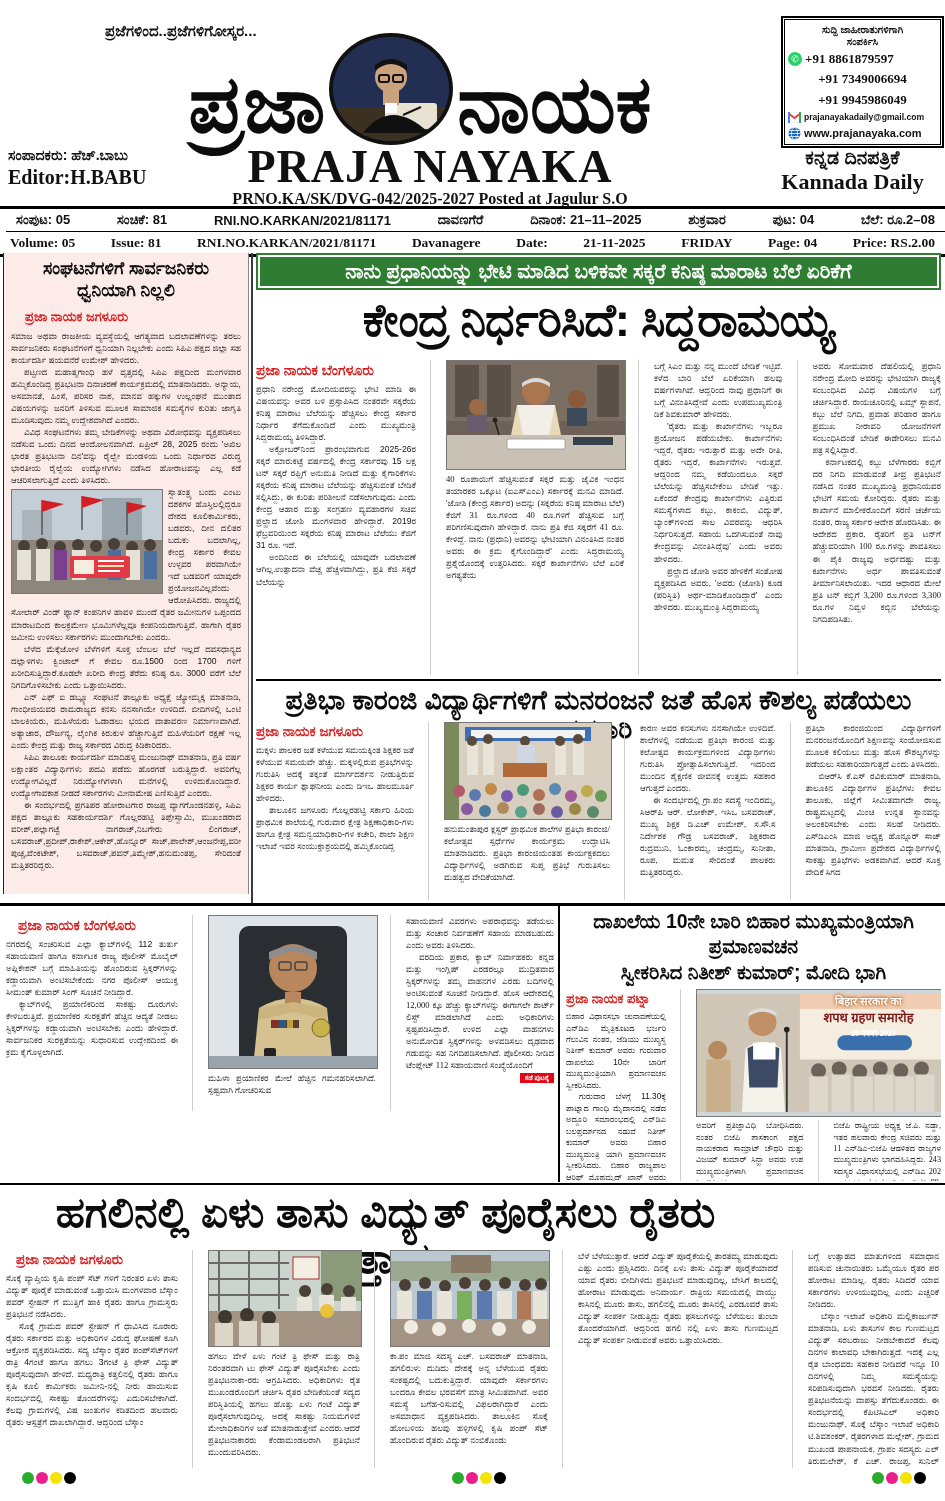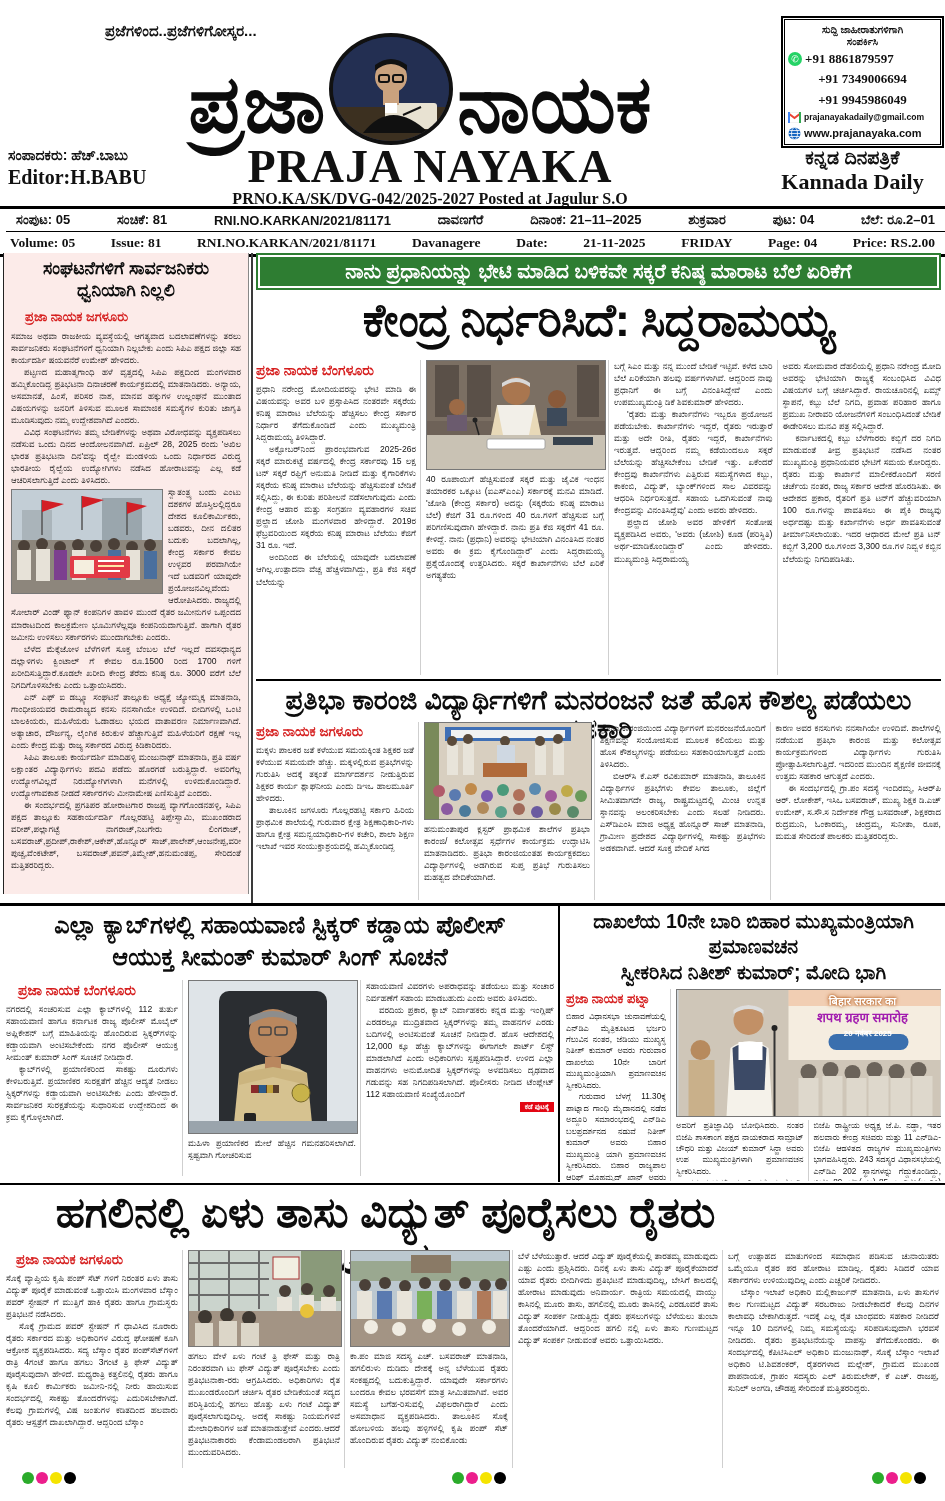--- a/index.html
+++ b/index.html
@@ -8,21 +8,21 @@
   .abs{position:absolute;}
   .ser{font-family:"Liberation Serif",serif;}
   .ctr{text-align:center;}
   .bold{font-weight:bold;}
   .byline{color:#d61f1f;font-weight:bold;font-size:13px;margin:2px 0 4px 0;}
   .btxt{font-size:8.6px;line-height:1.4;text-align:justify;}
   .btxt p{margin:0;text-indent:13px;}
   .btxt p:first-child{text-indent:0;}
   .cols{display:flex;}
   .col{flex:1;min-width:0;}
-  .col+.col{border-left:1px solid #cfcfcf;margin-left:4px;padding-left:5px;}
+  .col+.col{border-left:1px solid #cfcfcf;margin-left:14px;padding-left:15px;font-family:Liberation Serif, serif;}
   .photo{position:relative;border:1px solid #777;overflow:hidden;background:#cfd6da;}
   .photo svg{display:block;width:100%;height:100%;}
   .hl{font-weight:bold;color:#0c0c0c;}
   .kicker{background:#2e7d32;color:#fff;font-weight:bold;display:flex;align-items:center;justify-content:center;}
   .kicker-in{border:2px solid #fff;width:calc(100% - 8px);height:calc(100% - 8px);display:flex;align-items:center;justify-content:center;}
   .rule-h{background:#000;}
   .rule-v{background:#3a3a3a;}
   .bar-row{display:flex;justify-content:space-between;align-items:center;padding:1px 10px;font-weight:bold;}
   .tag-red{background:#e30613;color:#fff;font-size:7px;font-weight:bold;padding:1px 5px;float:right;margin-top:2px;}
   .ic{display:inline-flex;width:14px;height:14px;border-radius:50%;align-items:center;justify-content:center;flex:none;}
@@ -109,21 +109,21 @@
 
   <div class="abs" style="left:0;top:206px;width:945px;border-top:3.5px solid #000;border-bottom:3.5px solid #000;">
     <div class="bar-row" style="font-size:13px;border-bottom:1.5px solid #000;height:20px;margin-left:6px;">
         <span>ಸಂಪುಟ: 05</span>
         <span>ಸಂಚಿಕೆ: 81</span>
         <span>RNI.NO.KARKAN/2021/81171</span>
         <span>ದಾವಣಗೆರೆ</span>
         <span>ದಿನಾಂಕ: 21–11–2025</span>
         <span>ಶುಕ್ರವಾರ</span>
         <span>ಪುಟ: 04</span>
-        <span>ಬೆಲೆ: ರೂ.2–01</span>
+        <span>ಬೆಲೆ: ರೂ.2–08</span>
       </div>
     <div class="bar-row ser" style="font-size:13.5px;height:20px;">
         <span>Volume: 05</span>
         <span>Issue: 81</span>
         <span>RNI.NO.KARKAN/2021/81171</span>
         <span>Davanagere</span>
         <span>Date:</span>
         <span>21-11-2025</span>
         <span>FRIDAY</span>
         <span>Page: 04</span>
@@ -308,39 +308,35 @@
               <circle cx="148" cy="89" r="6" fill="#5a8a6a"></circle>
           </g>
         </svg>
       </div>
       <div class="btxt">
           <p>ಹನುಮಂತಾಪುರ ಕ್ಲಸ್ಟರ್ ಪ್ರಾಥಮಿಕ ಶಾಲೆಗಳ ಪ್ರತಿಭಾ ಕಾರಂಜಿ/ ಕಲೋತ್ಸವ ಸ್ಪರ್ಧೆಗಳ ಕಾರ್ಯಕ್ರಮ ಉದ್ಘಾಟಿಸಿ ಮಾತನಾಡಿದರು. ಪ್ರತಿಭಾ ಕಾರಂಜಿಯಂತಹ ಕಾರ್ಯಕ್ಟಕದಲು ವಿದ್ಯಾರ್ಥಿಗಳಲ್ಲಿ ಅಡಗಿರುವ ಸುಪ್ತ ಪ್ರತಿಭೆ ಗುರುತಿಸಲು ಮಹತ್ವದ ವೇದಿಕೆಯಾಗಿದೆ.</p>
         </div>
     </div>
     <div class="col">
       <div class="btxt">
+          <p>ಕಾರಣ ಅವರ ಕನಸುಗಳು ನನಸಾಗಿಯೇ ಉಳಿದಿವೆ. ಶಾಲೆಗಳಲ್ಲಿ ನಡೆಯುವ ಪ್ರತಿಭಾ ಕಾರಂಜಿ ಮತ್ತು ಕಲೋತ್ಸವ ಕಾರ್ಯಕ್ರಮಗಳಿಂದ ವಿದ್ಯಾರ್ಥಿಗಳು ಗುರುತಿಸಿ ಪ್ರೋತ್ಸಾಹಿಸಲಾಗುತ್ತಿದೆ. ಇದರಿಂದ ಮುಂದಿನ ಶೈಕ್ಷಣಿಕ ಜೀವನಕ್ಕೆ ಉತ್ತಮ ಸಹಕಾರ ಆಗುತ್ತದೆ ಎಂದರು.</p>
+          <p>ಈ ಸಂದರ್ಭದಲ್ಲಿ ಗ್ರಾ.ಪಂ ಸದಸ್ಯೆ ಇಂದಿರಮ್ಮ, ಸಿಆರ್‌ಪಿ ಆರ್. ಲೋಕೇಶ್, ಇಸಿಒ ಬಸವರಾಜ್, ಮುಖ್ಯ ಶಿಕ್ಷಕ ಡಿ.ಎಚ್ ಉಮೇಶ್, ಸ.ಸೌ.ಸ ನಿರ್ದೇಶಕ ಗೌಡ್ರ ಬಸವರಾಜ್, ಶಿಕ್ಷಕರಾದ ರುದ್ರಮುನಿ, ಓಂಕಾರಮ್ಮ, ಚಂದ್ರಮ್ಮ, ಸುನೀತಾ, ರೂಪ, ಮಮತ ಸೇರಿದಂತೆ ಪಾಲಕರು ಮತ್ತಿತರರಿದ್ದರು.</p>
+        </div>
+    </div>
+    <div class="col">
+      <div class="btxt">
           <p>ಪ್ರತಿಭಾ ಕಾರಂಜಿಯಿಂದ ವಿದ್ಯಾರ್ಥಿಗಳಿಗೆ ಮನರಂಜನೆಯೊಂದಿಗೆ ಶಿಕ್ಷಣವನ್ನು ಸಂಯೋಜಿಸುವ ಮೂಲಕ ಕಲಿಯಲು ಮತ್ತು ಹೊಸ ಕೌಶಲ್ಯಗಳನ್ನು ಪಡೆಯಲು ಸಹಕಾರಿಯಾಗುತ್ತದೆ ಎಂದು ತಿಳಿಸಿದರು.</p>
           <p>ಬಿಆರ್‌ಸಿ ಕೆ.ಎಸ್ ರವಿಕುಮಾರ್ ಮಾತನಾಡಿ, ತಾಲೂಕಿನ ವಿದ್ಯಾರ್ಥಿಗಳ ಪ್ರತಿಭೆಗಳು ಕೇವಲ ತಾಲೂಕು, ಜಿಲ್ಲೆಗೆ ಸೀಮಿತವಾಗದೇ ರಾಜ್ಯ, ರಾಷ್ಟ್ರಮಟ್ಟದಲ್ಲಿ ಮಿಂಚಿ ಉನ್ನತ ಸ್ಥಾನವನ್ನು ಅಲಂಕರಿಸಬೇಕು ಎಂದು ಸಲಹೆ ನೀಡಿದರು. ಎಸ್‌ಡಿಎಂಸಿ ಮಾಜಿ ಅಧ್ಯಕ್ಷ ಹೊನ್ನೂರ್ ಸಾಜ್ ಮಾತನಾಡಿ, ಗ್ರಾಮೀಣ ಪ್ರದೇಶದ ವಿದ್ಯಾರ್ಥಿಗಳಲ್ಲಿ ಸಾಕಷ್ಟು ಪ್ರತಿಭೆಗಳು ಅಡಕವಾಗಿವೆ. ಆದರೆ ಸೂಕ್ತ ವೇದಿಕೆ ಸಿಗದ</p>
         </div>
     </div>
-    <div class="col">
-      <div class="btxt">
-          <p>ಕಾರಣ ಅವರ ಕನಸುಗಳು ನನಸಾಗಿಯೇ ಉಳಿದಿವೆ. ಶಾಲೆಗಳಲ್ಲಿ ನಡೆಯುವ ಪ್ರತಿಭಾ ಕಾರಂಜಿ ಮತ್ತು ಕಲೋತ್ಸವ ಕಾರ್ಯಕ್ರಮಗಳಿಂದ ವಿದ್ಯಾರ್ಥಿಗಳು ಗುರುತಿಸಿ ಪ್ರೋತ್ಸಾಹಿಸಲಾಗುತ್ತಿದೆ. ಇದರಿಂದ ಮುಂದಿನ ಶೈಕ್ಷಣಿಕ ಜೀವನಕ್ಕೆ ಉತ್ತಮ ಸಹಕಾರ ಆಗುತ್ತದೆ ಎಂದರು.</p>
-          <p>ಈ ಸಂದರ್ಭದಲ್ಲಿ ಗ್ರಾ.ಪಂ ಸದಸ್ಯೆ ಇಂದಿರಮ್ಮ, ಸಿಆರ್‌ಪಿ ಆರ್. ಲೋಕೇಶ್, ಇಸಿಒ ಬಸವರಾಜ್, ಮುಖ್ಯ ಶಿಕ್ಷಕ ಡಿ.ಎಚ್ ಉಮೇಶ್, ಸ.ಸೌ.ಸ ನಿರ್ದೇಶಕ ಗೌಡ್ರ ಬಸವರಾಜ್, ಶಿಕ್ಷಕರಾದ ರುದ್ರಮುನಿ, ಓಂಕಾರಮ್ಮ, ಚಂದ್ರಮ್ಮ, ಸುನೀತಾ, ರೂಪ, ಮಮತ ಸೇರಿದಂತೆ ಪಾಲಕರು ಮತ್ತಿತರರಿದ್ದರು.</p>
-        </div>
-    </div>
   </div>
 
   <div class="abs rule-h" style="left:0;top:903px;width:945px;height:2.5px;"></div>
 
   <div class="abs" style="left:6px;top:909px;width:548px;height:272px;overflow:hidden;">
-    <div class="ctr hl" style="font-size:24px;line-height:1.35;">
-      <span>ಎಲ್ಲಾ ಕ್ಯಾಬ್‌ಗಳಲ್ಲಿ ಸಹಾಯವಾಣಿ ಸ್ಟಿಕ್ಕರ್ ಕಡ್ಡಾಯ ಪೊಲೀಸ್</span><br>
-      <span>ಆಯುಕ್ತ ಸೀಮಂತ್ ಕುಮಾರ್ ಸಿಂಗ್ ಸೂಚನೆ</span>
-    </div>
     <div class="cols" style="margin-top:6px;height:196px;">
       <div class="col" style="flex:0 0 172px;">
         <div class="byline" style="font-size:14px;margin-left:12px;">ಪ್ರಜಾ ನಾಯಕ ಬೆಂಗಳೂರು</div>
         <div class="btxt">
             <p>ನಗರದಲ್ಲಿ ಸಂಚರಿಸುವ ಎಲ್ಲಾ ಕ್ಯಾಬ್‌ಗಳಲ್ಲಿ 112 ತುರ್ತು ಸಹಾಯವಾಣಿ ಹಾಗೂ ಕರ್ನಾಟಕ ರಾಜ್ಯ ಪೊಲೀಸ್ ಮೊಬೈಲ್ ಅಪ್ಲಿಕೇಶನ್ ಬಗ್ಗೆ ಮಾಹಿತಿಯನ್ನು ಹೊಂದಿರುವ ಸ್ಟಿಕ್ಕರ್‌ಗಳನ್ನು ಕಡ್ಡಾಯವಾಗಿ ಅಂಟಿಸಬೇಕೆಂದು ನಗರ ಪೊಲೀಸ್ ಆಯುಕ್ತ ಸೀಮಂತ್ ಕುಮಾರ್ ಸಿಂಗ್ ಸೂಚನೆ ನೀಡಿದ್ದಾರೆ.</p>
             <p>ಕ್ಯಾಬ್‌ಗಳಲ್ಲಿ ಪ್ರಯಾಣಿಕರಿಂದ ಸಾಕಷ್ಟು ದೂರುಗಳು ಕೇಳಿಬರುತ್ತಿವೆ. ಪ್ರಯಾಣಿಕರ ಸುರಕ್ಷತೆಗೆ ಹೆಚ್ಚಿನ ಆದ್ಯತೆ ನೀಡಲು ಸ್ಟಿಕ್ಕರ್‌ಗಳನ್ನು ಕಡ್ಡಾಯವಾಗಿ ಅಂಟಿಸಬೇಕು ಎಂದು ಹೇಳಿದ್ದಾರೆ. ಸಾರ್ವಜನಿಕರ ಸುರಕ್ಷತೆಯನ್ನು ಸುಧಾರಿಸುವ ಉದ್ದೇಶದಿಂದ ಈ ಕ್ರಮ ಕೈಗೊಳ್ಳಲಾಗಿದೆ.</p>
           </div>
       </div>
       <div class="col" style="flex:0 0 168px;">
         <div class="photo" style="width:100%;height:152px;margin-bottom:3px;">
@@ -421,21 +417,21 @@
             <path d="M55 24 Q70 14 85 24 L85 20 Q70 10 55 20 Z" fill="#ddd"></path>
             <path d="M48 126 L52 58 Q70 44 90 58 L94 126 Z" fill="#f5f2ea"></path>
             <path d="M54 58 Q70 48 88 58 L86 100 L56 100 Z" fill="#3c4a66"></path>
             <rect x="60" y="52" width="24" height="18" fill="#fff"></rect>
             <line x1="96" y1="40" x2="96" y2="126" stroke="#333" stroke-width="2"></line>
               <circle cx="96" cy="38" r="3" fill="#222"></circle>
             <circle cx="22" cy="60" r="10" fill="#b78a5e"></circle>
               <rect x="10" y="70" width="26" height="56" fill="#c9b08a"></rect>
           </svg>
           <div class="abs" style="left:42%;top:3px;width:56%;text-align:center;color:#fff;font-weight:bold;font-size:11px;text-shadow:0 0 2px #b25a1a, 0 0 4px #b25a1a;">बिहार सरकार का</div>
-          <div class="abs" style="left:42%;top:18px;width:56%;text-align:center;color:#a21caf;font-weight:bold;font-size:13px;">शपथ ग्रहण समारोह</div>
+          <div class="abs" style="left:42%;top:18px;width:56%;text-align:center;color:#7f1d1d;font-weight:bold;font-size:13px;">शपथ ग्रहण समारोह</div>
           <div class="abs" style="left:57%;top:37px;width:30%;text-align:center;color:#fff;font-weight:bold;font-size:8px;">20 नवंबर 2025</div>
         </div>
         <div class="cols" style="margin-top:3px;">
           <div class="col">
             <div class="btxt" style="font-size:8.2px;">
                 <p>ಅವರಿಗೆ ಪ್ರತಿಜ್ಞಾವಿಧಿ ಬೋಧಿಸಿದರು. ನಂತರ ಬಿಜೆಪಿ ಶಾಸಕಾಂಗ ಪಕ್ಷದ ನಾಯಕರಾದ ಸಾಮ್ರಾಟ್ ಚೌಧರಿ ಮತ್ತು ವಿಜಯ್ ಕುಮಾರ್ ಸಿನ್ಹಾ ಅವರು ಉಪ ಮುಖ್ಯಮಂತ್ರಿಗಳಾಗಿ ಪ್ರಮಾಣವಚನ ಸ್ವೀಕರಿಸಿದರು.</p>
                 <p>ಸಮಾರಂಭದಲ್ಲಿ ಪ್ರಧಾನಿ ನರೇಂದ್ರ ಮೋದಿ, ಕೇಂದ್ರ ಗೃಹ ಸಚಿವ ಅಮಿತ್ ಶಾ, ರಕ್ಷಣಾ ಸಚಿವ ರಾಜನಾಥ್ ಸಿಂಗ್,</p>
               </div>
           </div>
           <div class="col">

